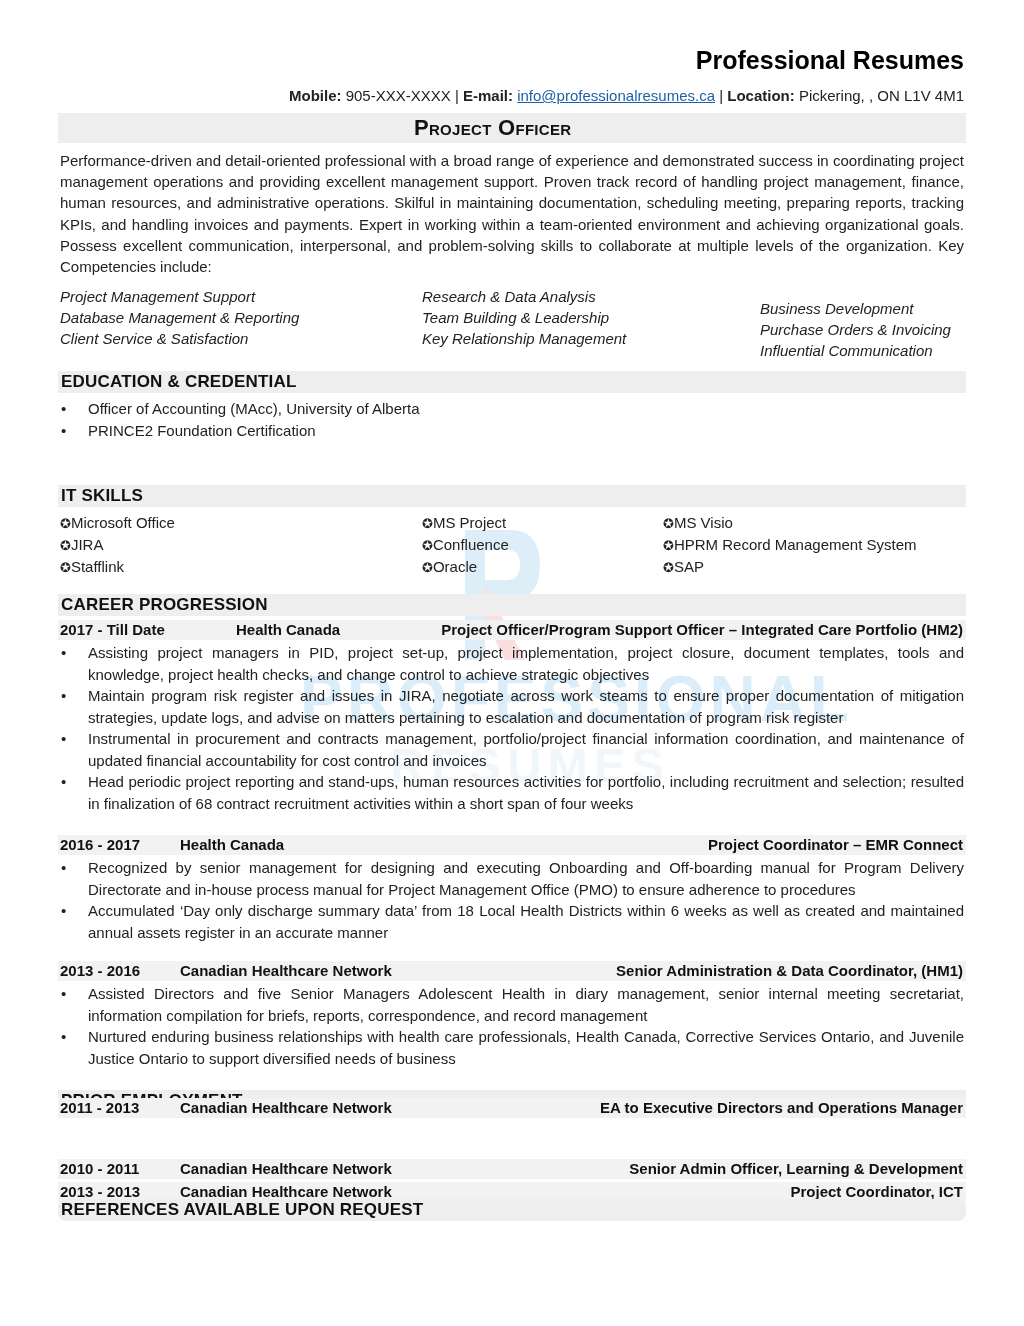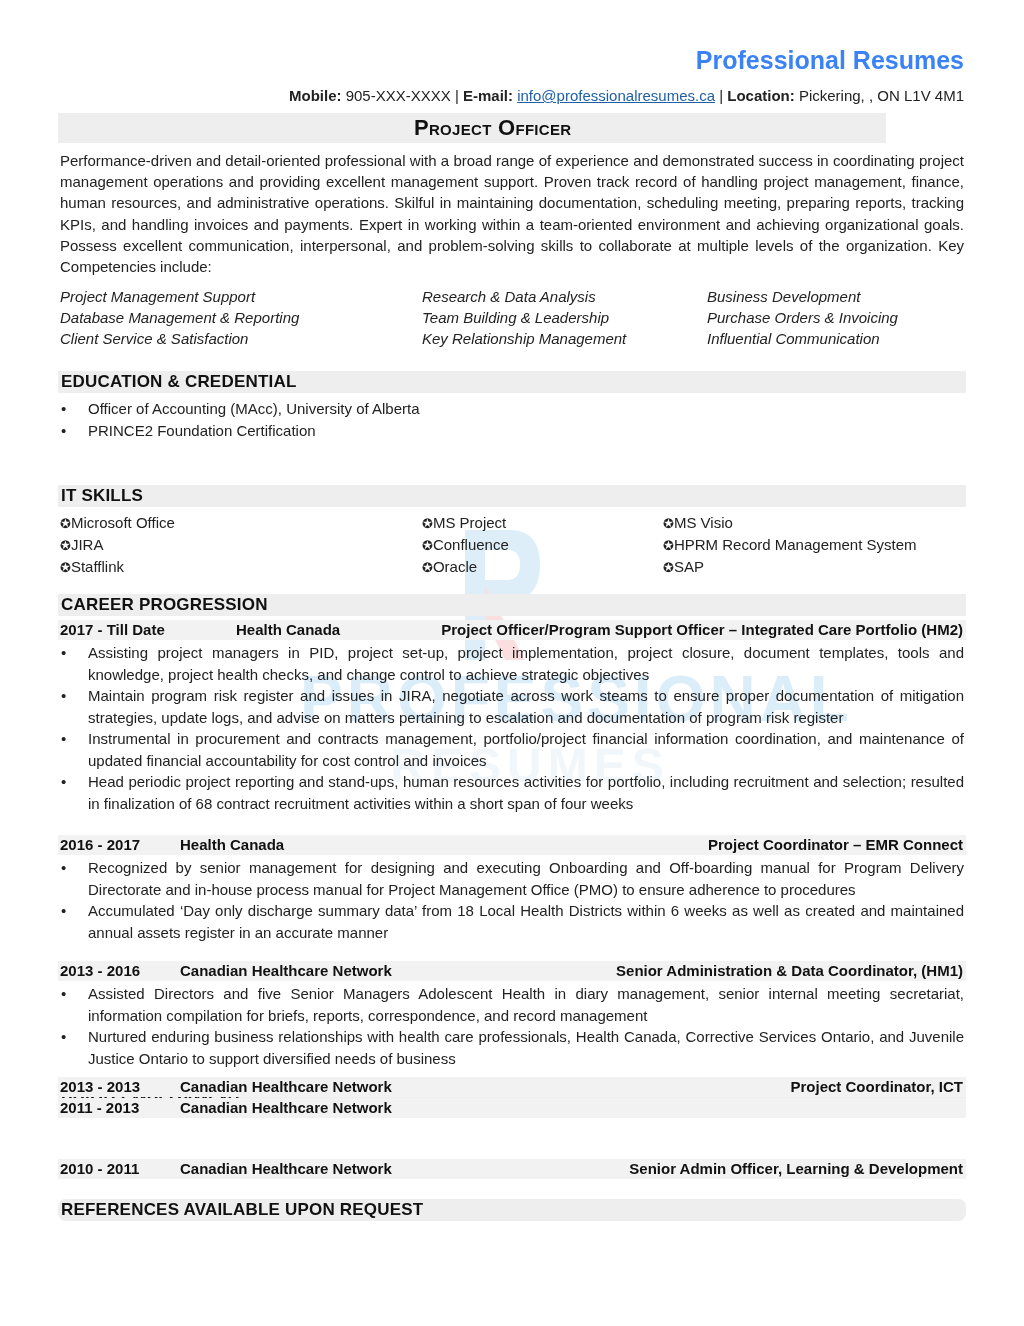--- a/index.html
+++ b/index.html
@@ -9,33 +9,33 @@
 
   .watermark { position: absolute; left: 0; top: 0; width: 1024px; height: 1326px; pointer-events: none; z-index: 0; }
   .wm-logo { position: absolute; left: 455px; top: 520px; width: 90px; height: 150px; opacity: 0.22; }
   .wm-text { position: absolute; left: 300px; top: 662px; width: 460px; text-align: center;
              font-weight: bold; font-size: 64px; letter-spacing: 4px; color: #bfe0f4; opacity: 0.55; }
   .wm-text2 { position: absolute; left: 300px; top: 738px; width: 460px; text-align: center;
              font-weight: bold; font-size: 48px; letter-spacing: 6px; color: #e3eef6; opacity: 0.5; }
 
   .content { position: relative; z-index: 1; }
 
-  .name { position: absolute; right: 2px; top: 46px; font-size: 25px; font-weight: bold; color: #3b82f6; }
+  .name { position: absolute; right: 2px; top: 46px; font-size: 25px; font-weight: bold; color: #000000; }
   .contact { position: absolute; right: 2px; top: 87px; font-size: 15px; white-space: nowrap; color: #222; }
   .contact b { font-weight: bold; }
   .contact a { color: #1f5fa8; text-decoration: underline; }
 
-  .title-bar { position: absolute; left: 0; top: 113px; width: 828px; height: 30px; background: #eeeeee; }
+  .title-bar { position: absolute; left: 0; top: 113px; width: 908px; height: 30px; background: #eeeeee; }
   .title-bar .t { position: absolute; left: 356px; top: 2px; font-size: 22px; font-weight: bold; font-variant: small-caps; color: #111; letter-spacing: 0.3px; }
 
   .summary { position: absolute; left: 2px; top: 150px; width: 904px; font-size: 15px; line-height: 21.2px; text-align: justify; color: #222; }
 
   .comp { position: absolute; left: 2px; top: 286px; width: 904px; font-size: 15px; font-style: italic; line-height: 21px; color: #222; }
   .comp .col { position: absolute; top: 0; }
-  .comp .c1 { left: 0; } .comp .c2 { left: 362px; } .comp .c3 { left: 647px; }
+  .comp .c1 { left: 0; } .comp .c2 { left: 362px; } .comp .c3 { left: 700px; margin-top: 12px; }
 
   .sec-bar { position: absolute; left: 0; width: 908px; height: 22px; background: #eeeeee; }
   .sec-bar .h { position: absolute; left: 3px; top: 1px; font-size: 17px; font-weight: bold; color: #111; letter-spacing: 0.2px; }
 
   ul.bul { position: absolute; left: 0; margin: 0; padding: 0; list-style: none; width: 906px; font-size: 15px; color: #222; }
   ul.bul li { position: relative; padding-left: 30px; text-align: justify; }
   ul.bul li::before { content: "•"; position: absolute; left: 3px; top: 0; }
 
   .edu li { line-height: 22px; }
   .job li { line-height: 21.5px; }
@@ -163,28 +163,29 @@
     <span class="r">Senior Administration &amp; Data Coordinator, (HM1)</span>
   </div>
   <ul class="bul job" style="top:983px;">
     <li>Assisted Directors and five Senior Managers Adolescent Health in diary management, senior internal meeting secretariat, information compilation for briefs, reports, correspondence, and record management</li>
     <li>Nurtured enduring business relationships with health care professionals, Health Canada, Corrective Services Ontario, and Juvenile Justice Ontario to support diversified needs of business</li>
   </ul>
 
   <div class="sec-bar" style="top:1090px;">
     <span class="h">PRIOR EMPLOYMENT</span>
   </div>
-  <div class="job-row" style="top:1077px;">
+  <div class="job-row" style="top:1182px;">
     <span class="d">2013 - 2013</span>
     <span class="o">Canadian Healthcare Network</span>
     <span class="r">Project Coordinator, ICT</span>
   </div>
   <div class="job-row" style="top:1098px;">
     <span class="d">2011 - 2013</span>
     <span class="o">Canadian Healthcare Network</span>
+    <span class="r">EA to Executive Directors and Operations Manager</span>
   </div>
   <div class="job-row" style="top:1159px;">
     <span class="d">2010 - 2011</span>
     <span class="o">Canadian Healthcare Network</span>
     <span class="r">Senior Admin Officer, Learning &amp; Development</span>
   </div>
 
   <div class="sec-bar" style="top:1199px;border-radius:8px;">
     <span class="h">REFERENCES AVAILABLE UPON REQUEST</span>
   </div>

